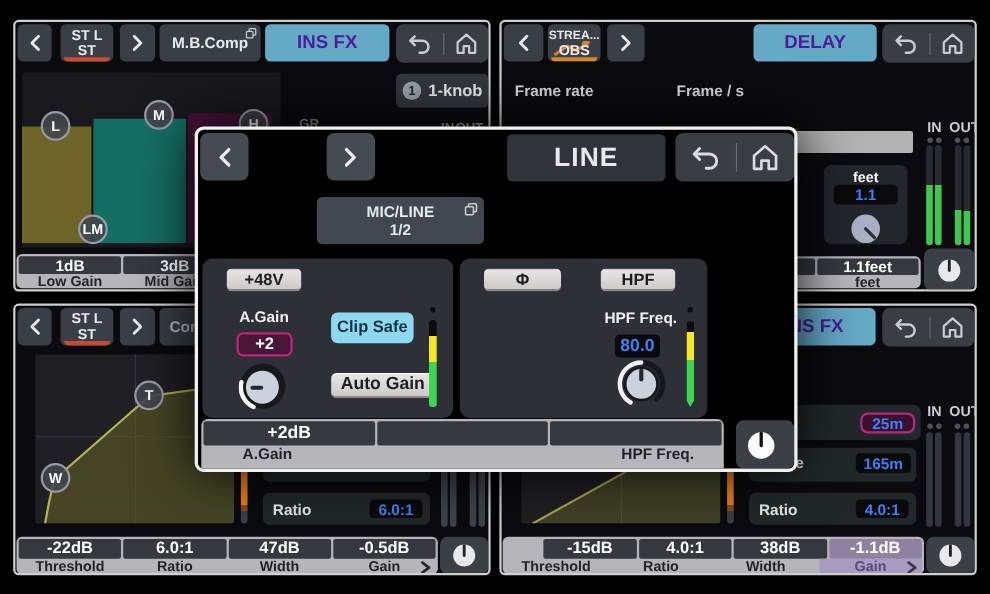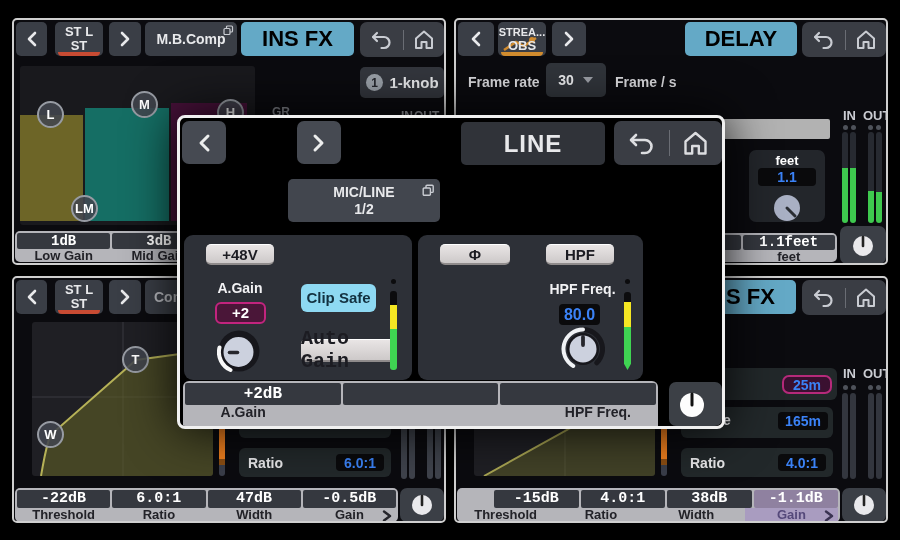--- a/index.html
+++ b/index.html
@@ -5,33 +5,33 @@
   * { margin:0; padding:0; box-sizing:border-box; }
   html,body { width:900px; height:540px; background:#000; overflow:hidden; }
   body { font-family:"Liberation Sans", sans-serif; font-weight:bold; }
   #stage { position:relative; width:900px; height:540px; background:#000; }
   .panel { position:absolute; width:434px; height:247px; background:#0b0b0f;
            border:2px solid #cfcfcf; border-radius:5px; overflow:hidden; }
   .abs { position:absolute; }
   .btn { position:absolute; background:#3a3e46; border-radius:5px; color:#e8e9eb;
          display:flex; align-items:center; justify-content:center; text-align:center; }
   .hbtn { top:2px; height:34px; }
-  .teal { background:#64a9c6; color:#000000; font-size:22px; }
+  .teal { background:#64a9c6; color:#4c1d95; font-size:17px; }
   .navbox { position:absolute; background:#3a3d44; border-radius:7px;
             display:flex; align-items:center; justify-content:center; }
   .navsep { width:1px; height:20px; background:#6a6d74; margin:0 9px; }
   .lbtn { position:absolute; background:linear-gradient(#e9e5e5,#cdc9c9); border-radius:5px;
           color:#1c1c22; display:flex; align-items:center; justify-content:center;
           border-bottom:2px solid #8f8b8b; border-top:1px solid #fff; }
   .bar { position:absolute; background:#b5b5ba; border-radius:5px; display:flex;
          flex-direction:column; overflow:hidden; }
   .vrow { display:flex; flex:0 0 20px; gap:2px; padding:0 2px; margin-top:2px; }
   .lrow { display:flex; flex:1; gap:2px; padding:0 2px; }
   .vcell { flex:1; background:#35383f; color:#fff; font-size:15px; text-align:center;
-           line-height:20px; border-radius:2px;font-family:Liberation Mono, monospace; }
+           line-height:20px; border-radius:2px; }
   .lcell { flex:1; color:#222228; font-size:13px; text-align:center; line-height:15px;
            position:relative; }
   .knobbtn { position:absolute; background:#3b3f46; border-radius:7px; }
   .circle { position:absolute; border-radius:50%; background:rgba(66,70,78,0.88);
             border:2px solid #979ba3; color:#fff; display:flex; align-items:center;
             justify-content:center; font-size:13px; }
   .blackbox { position:absolute; background:#0a0a0c; border-radius:4px; color:#3b82f6;
               display:flex; align-items:center; justify-content:center; }
   .row { position:absolute; background:#22282a; border-radius:6px; }
   .meterbar { position:absolute; width:6px; border-radius:3px; background:#31343c; }
@@ -139,25 +139,20 @@
           <path d="M7 3 L3 7 L7 11" stroke="#c9ccd2" stroke-width="2.2" fill="none" stroke-linecap="round" stroke-linejoin="round"></path>
           <path d="M3.5 7 H14 a5.5 5.5 0 0 1 0 11 h-2.5" stroke="#c9ccd2" stroke-width="2.2" fill="none" stroke-linecap="round"></path>
         </svg>
       <div class="navsep"></div>
       <svg width="22" height="21" viewBox="0 0 22 21">
           <path d="M3 9.5 L11 2.5 L19 9.5 V19 H13.5 V13 H8.5 V19 H3 Z" stroke="#c9ccd2" stroke-width="2" fill="none" stroke-linejoin="round"></path>
         </svg>
     </div>
 
     <div class="abs" style="left:12px; top:54px; color:#d8d8dc; font-size:14px;">Frame rate</div>
-    <div class="btn" style="left:90px; top:43px; width:60px; height:34px; font-size:14px; background:#30343a;">30
-      <svg width="12" height="8" viewBox="0 0 12 8" style="margin-left:8px;">
-          <path d="M1 1 L6 7 L11 1 Z" fill="#9b9ea5"></path>
-        </svg>
-    </div>
     <div class="abs" style="left:159px; top:54px; color:#d8d8dc; font-size:14px;">Frame / s</div>
 
     <div class="abs" style="left:100px; top:99px; width:274px; height:20px; background:#b2b2b2; border-radius:2px;"></div>
 
     <div class="abs" style="left:293px; top:130px; width:76px; height:72px; background:#23262b; border-radius:7px;"></div>
     <div class="abs" style="left:293px; top:133px; width:76px; text-align:center; color:#fff; font-size:13px;">feet</div>
     <div class="blackbox" style="left:302px; top:148px; width:58px; height:18px; font-size:14px;">1.1</div>
     <svg class="abs" style="left:316px; top:173px;" width="30" height="30" viewBox="0 0 30 30">
         <circle cx="15" cy="15" r="13" fill="#a9b0c4"></circle>
         <path d="M15 15 L23 23" stroke="#2a2d33" stroke-width="3" stroke-linecap="round"></path>
@@ -376,21 +371,21 @@
     <div class="lbtn" style="left:26px; top:126px; width:68px; height:21px; font-size:15px;">+48V</div>
     <div class="abs" style="left:30px; top:162px; width:60px; text-align:center; color:#f2f2f4; font-size:14px;">A.Gain</div>
     <div class="abs" style="left:35px; top:184px; width:51px; height:22px; background:#4a1638; border:2px solid #c2247e; border-radius:6px; color:#fff; font-size:15px; text-align:center; line-height:18px;">+2</div>
     <svg class="abs" style="left:37px; top:211px;" width="44" height="44" viewBox="0 0 44 44">
       <circle cx="22" cy="22" r="20.5" fill="#17171c"></circle>
       <circle cx="21.5" cy="23" r="15" fill="#ccd1de"></circle>
       <path d="M2.5 18.5 A19.5 19.5 0 0 0 13.5 41" stroke="#f8f8f8" stroke-width="4" fill="none" stroke-linecap="round"></path>
       <path d="M12.5 23.5 H20.5" stroke="#26262c" stroke-width="3.6" stroke-linecap="round"></path>
     </svg>
     <div class="abs" style="left:121px; top:166px; width:75px; height:28px; background:#8ed9f2; border-radius:6px; color:#12303f; font-size:15px; text-align:center; line-height:28px;">Clip Safe</div>
-    <div class="lbtn" style="left:121px; top:221px; width:94px; height:23px; font-size:20px;font-family:Liberation Mono, monospace;">Auto Gain</div>
+    <div class="lbtn" style="left:121px; top:221px; width:94px; height:23px; font-size:16px;">Auto Gain</div>
 
     <div class="abs" style="left:211px; top:161px; width:5px; height:5px; border-radius:50%; background:#0c0c0e;"></div>
     <div class="abs" style="left:210px; top:173px; width:7px; height:79px; border-radius:3px; background:linear-gradient(#0c0c0e 0 18%, #f5e723 18% 48%, #3fd452 48% 100%);"></div>
 
     <div class="abs" style="left:238px; top:117px; width:225px; height:145px; background:#2d3037; border-radius:9px;"></div>
     <div class="lbtn" style="left:260px; top:126px; width:70px; height:21px; font-size:15px;">Φ</div>
     <div class="lbtn" style="left:366px; top:126px; width:68px; height:21px; font-size:15px;">HPF</div>
     <div class="abs" style="left:360px; top:163px; width:85px; text-align:center; color:#f2f2f4; font-size:14px;">HPF Freq.</div>
     <div class="blackbox" style="left:379px; top:186px; width:41px; height:21px; font-size:16px;">80.0</div>
     <svg class="abs" style="left:381px; top:209px;" width="44" height="44" viewBox="0 0 44 44">

